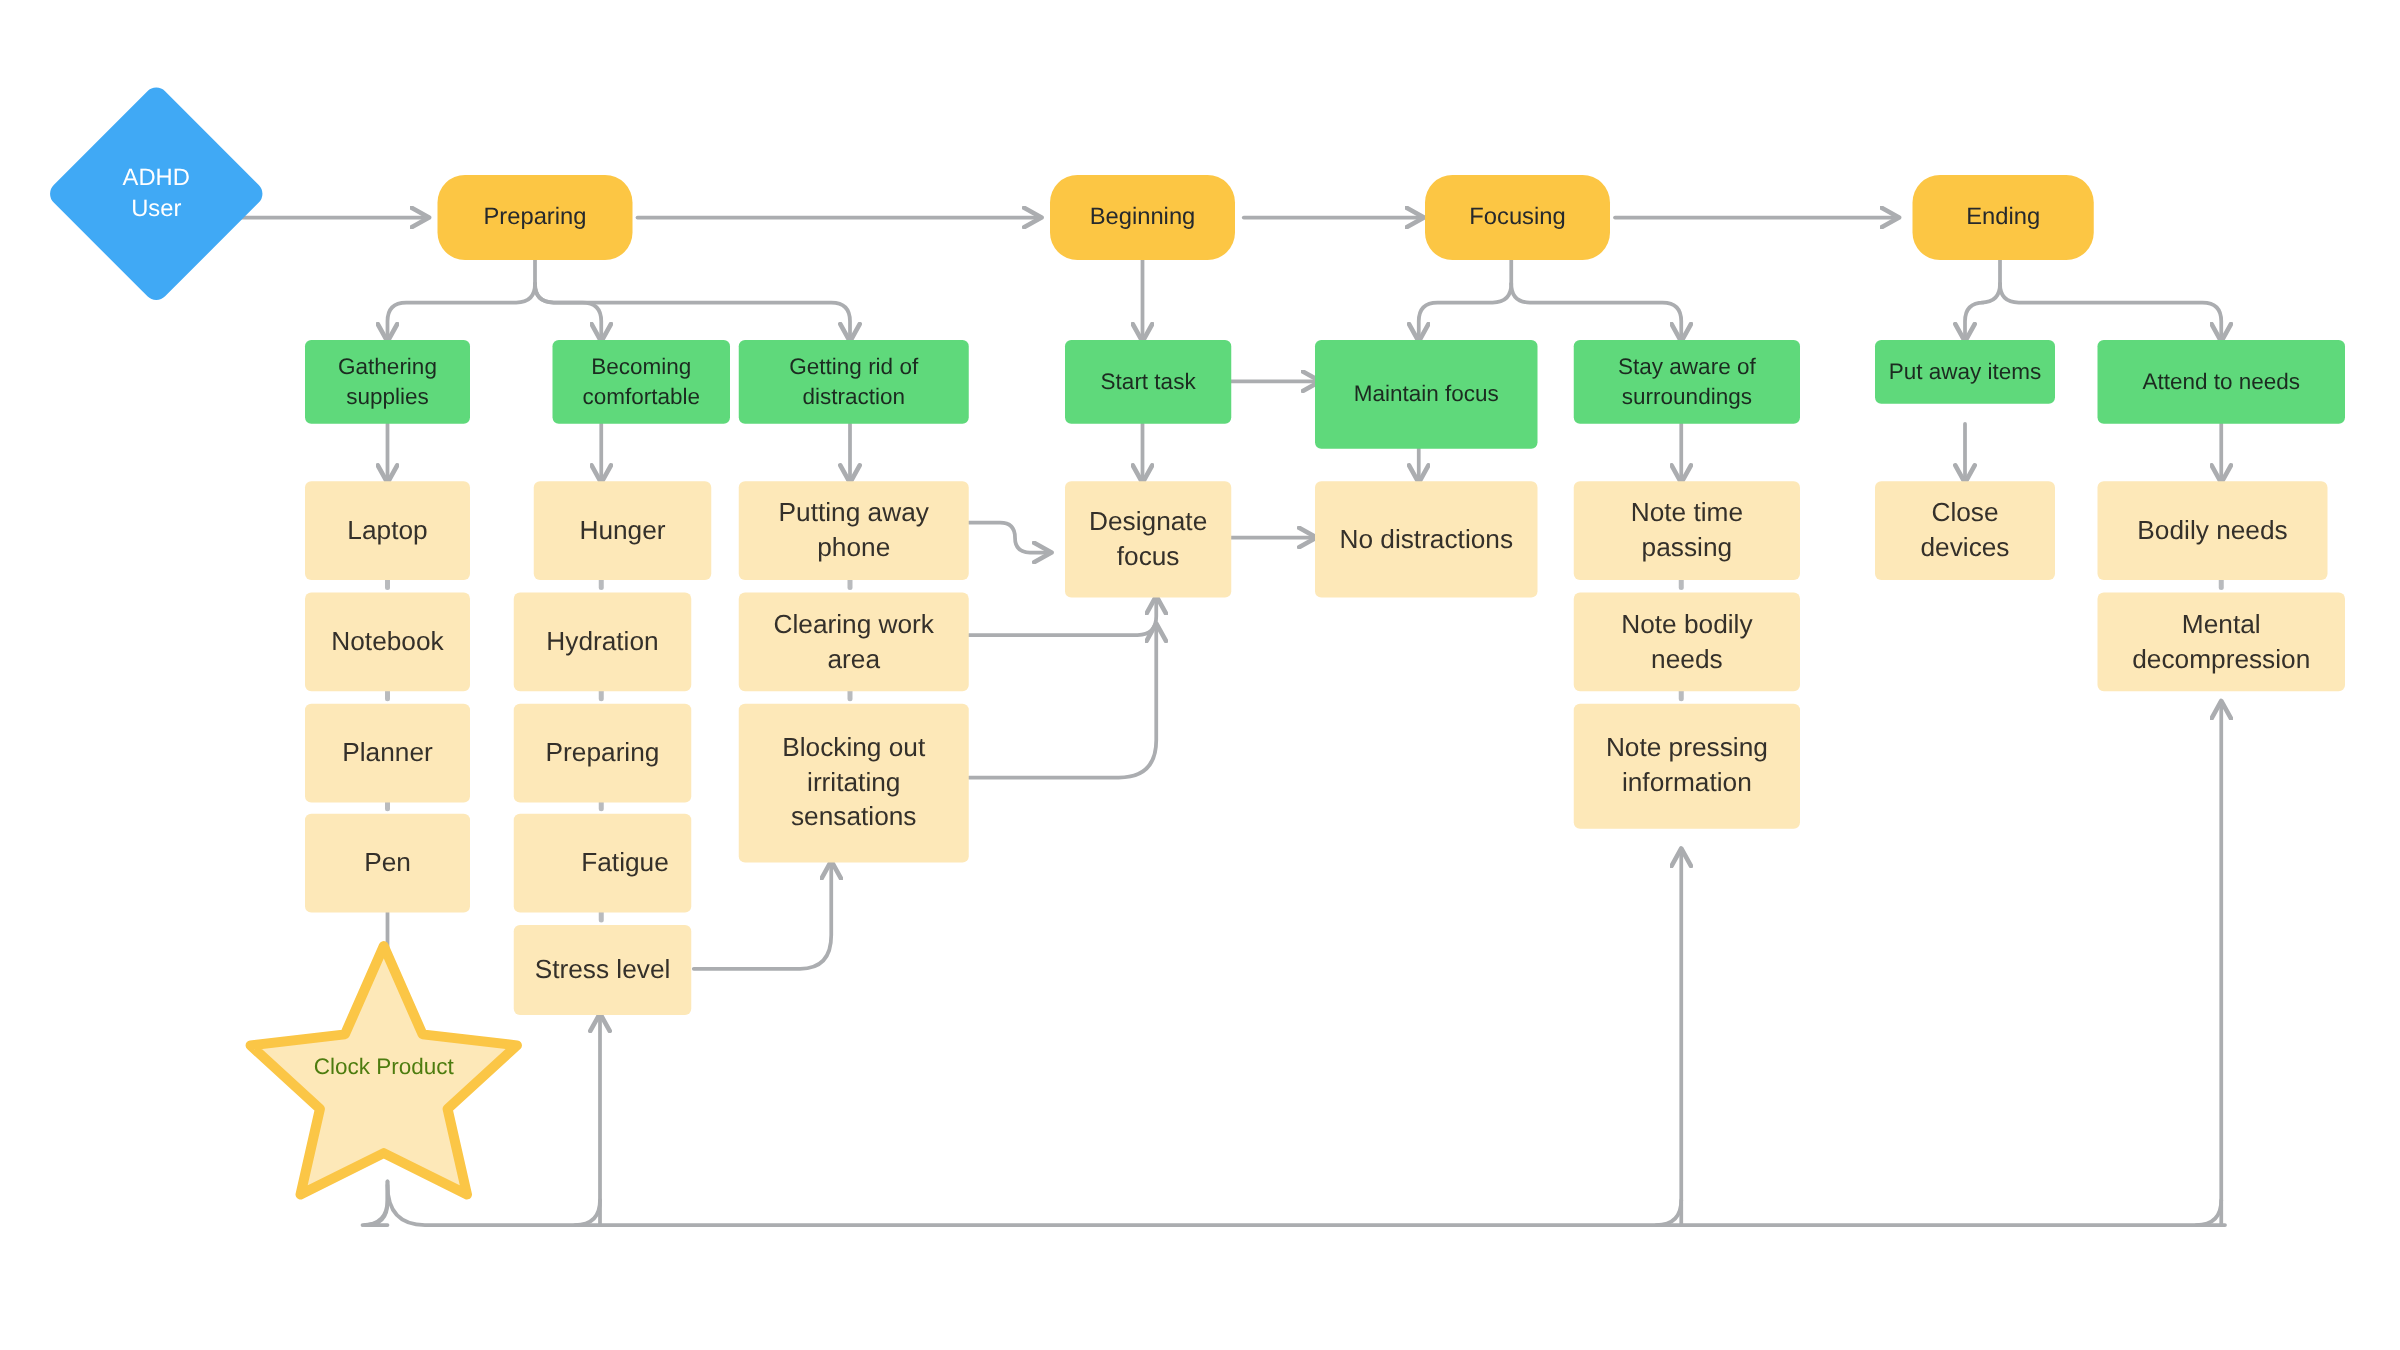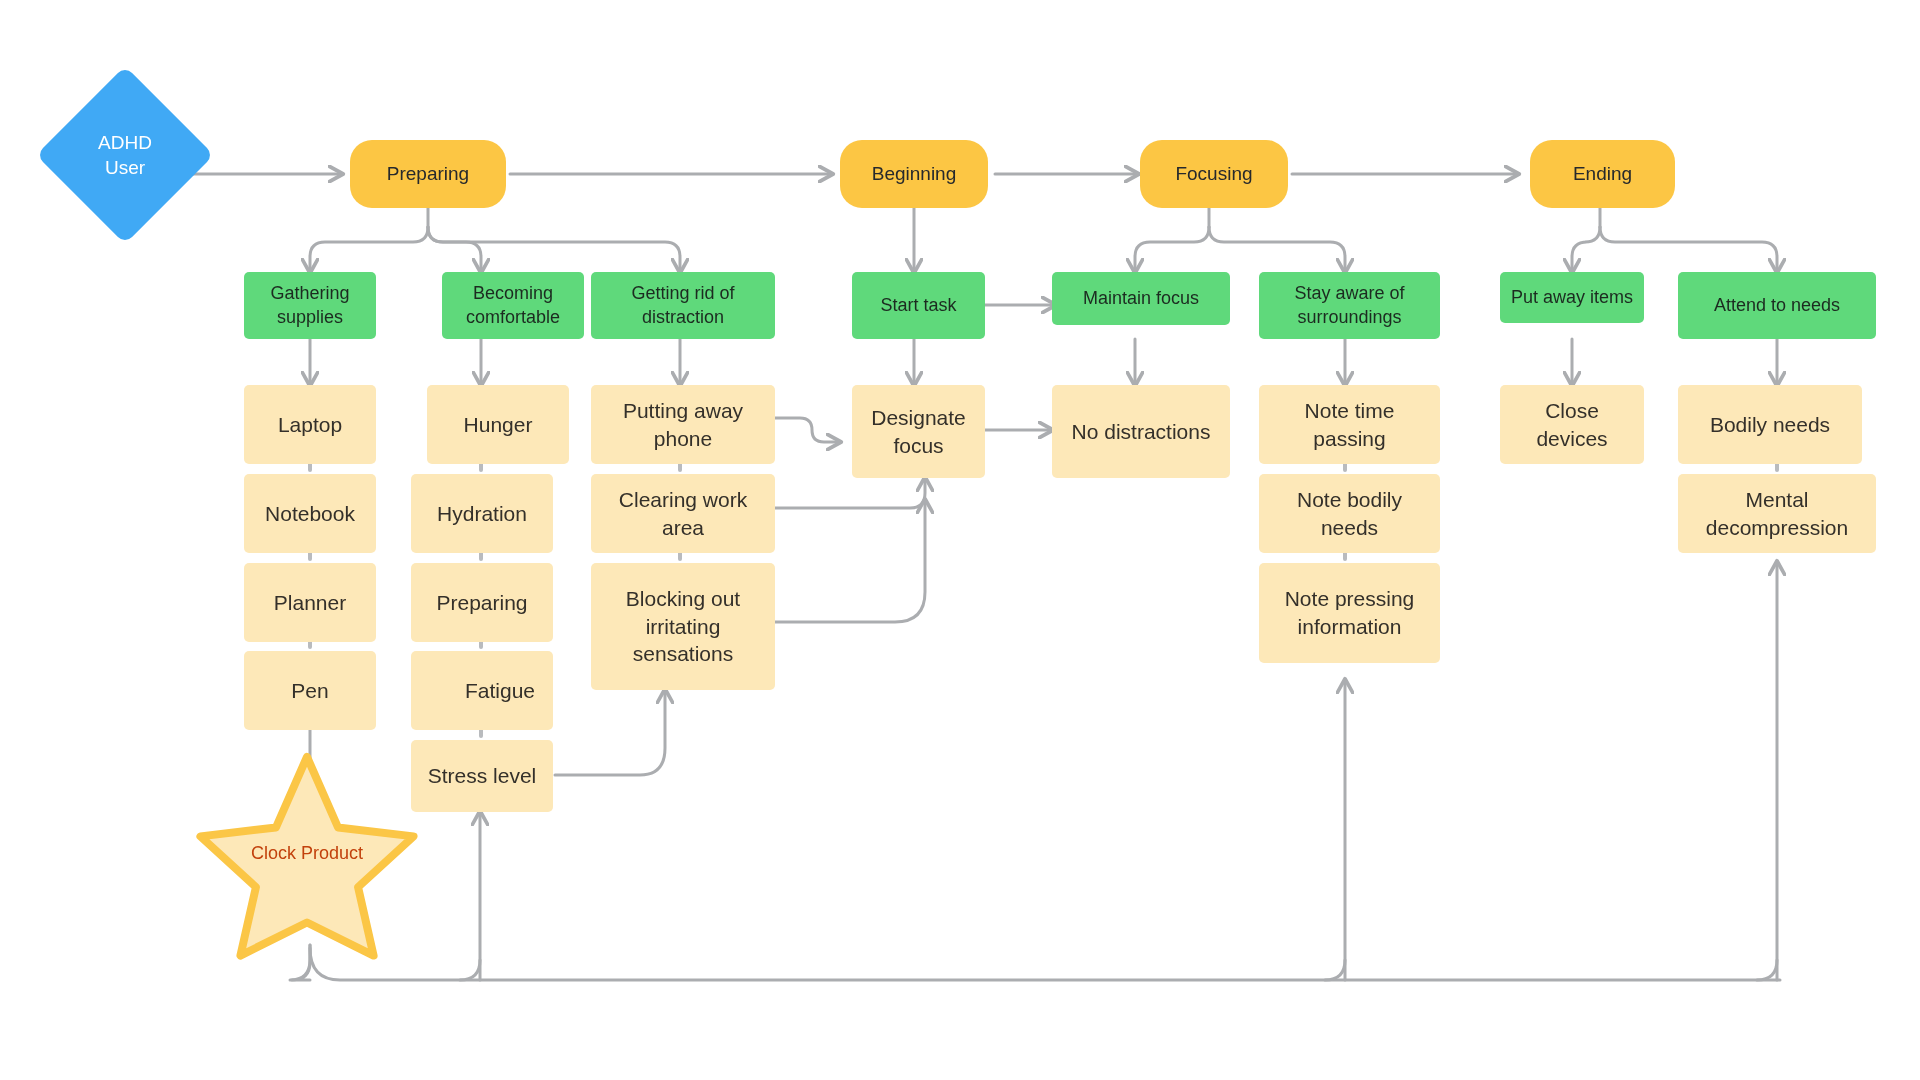--- a/index.html
+++ b/index.html
@@ -63,21 +63,21 @@
     border-radius:10px;
     transform:rotate(45deg);
     z-index:-1;
   }
   .actorLabel{position:relative;z-index:4;}
 
   
   .node.star{
     background:transparent;
     font-size:18px;
-    color:#c2410c;
+    color:#4d7c0f;
     z-index:3;
   }
   .starLabel{position:relative;z-index:4;}
   svg.starShape{position:absolute;left:0;top:0;width:100%;height:100%;z-index:-1;}
 </style>
 </head>
 <body>
 
 <div id="canvas">
 
@@ -188,21 +188,21 @@
     <span>Becoming
 comfortable</span>
   </div>
   <div class="node activity" style="left:591px;top:272px;width:184px;height:67px;">
     <span>Getting rid of
 distraction</span>
   </div>
   <div class="node activity" style="left:852px;top:272px;width:133px;height:67px;">
     <span>Start task</span>
   </div>
-  <div class="node activity" style="left:1052px;top:272px;width:178px;height:53px;">
+  <div class="node activity" style="left:1052px;top:272px;width:178px;height:87px;">
     <span>Maintain focus</span>
   </div>
   <div class="node activity" style="left:1259px;top:272px;width:181px;height:67px;">
     <span>Stay aware of
 surroundings</span>
   </div>
   <div class="node activity" style="left:1500px;top:272px;width:144px;height:51px;">
     <span>Put away items</span>
   </div>
   <div class="node activity" style="left:1678px;top:272px;width:198px;height:67px;">

